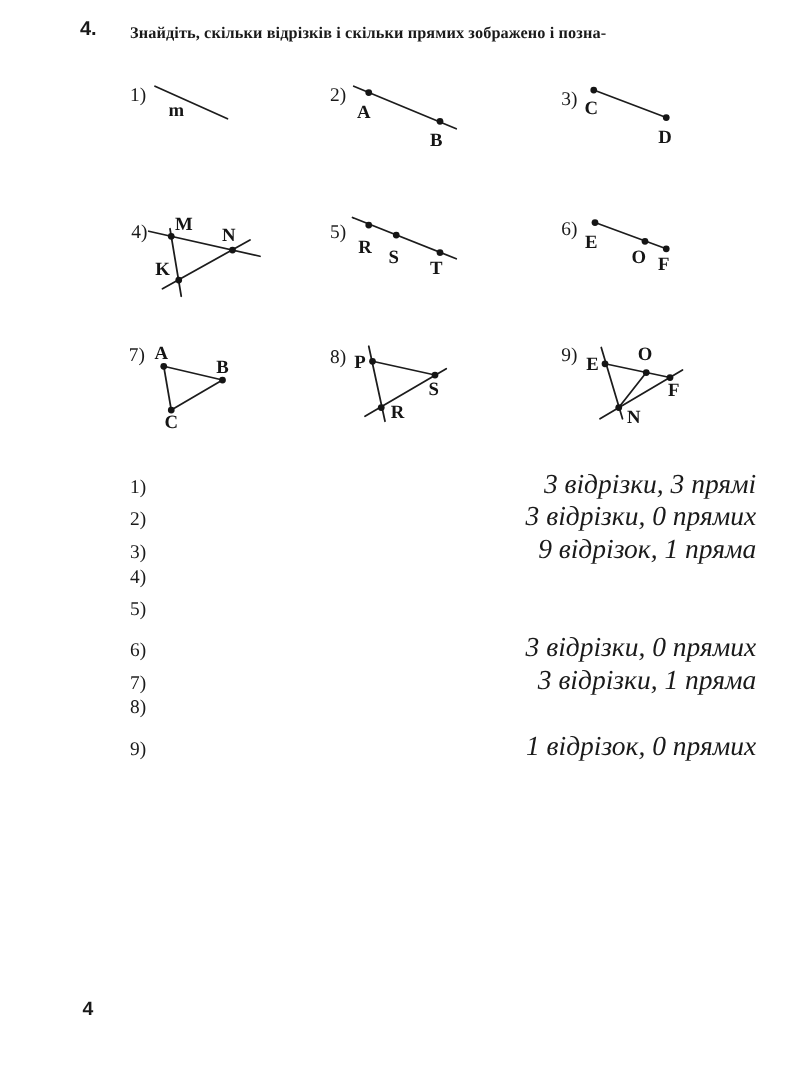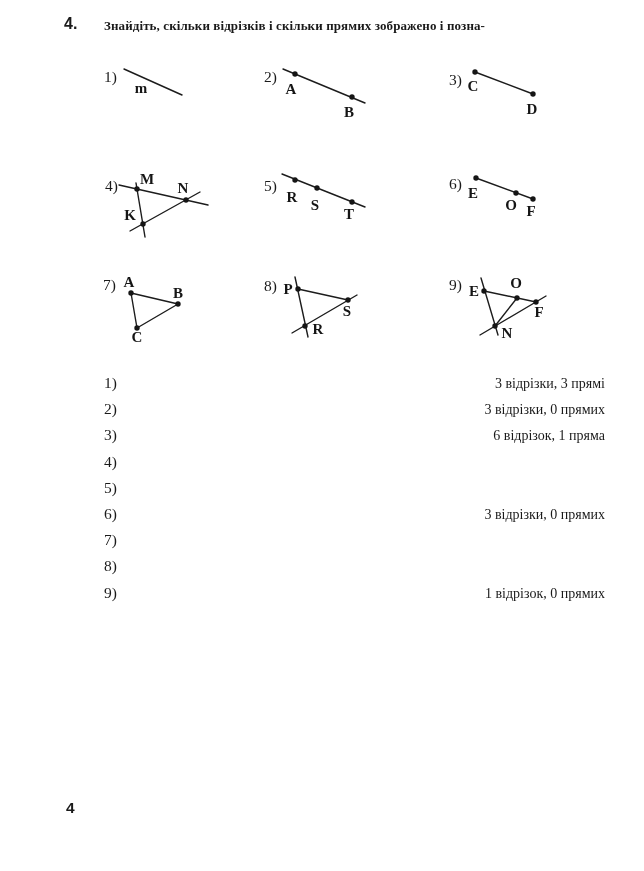--- a/index.html
+++ b/index.html
@@ -18,21 +18,21 @@
   .figs { position:absolute; left:0; top:0; }
   .fig-num { position:absolute; font-size:15.5px; }
   .fig-svg { position:absolute; overflow:visible; }
   .fig-svg line { stroke:#1c1c1c; stroke-width:1.4; stroke-linecap:round; }
   .fig-svg circle { fill:#151515; }
   .fig-svg text { font-family:"Liberation Serif", serif; fill:#151515; text-anchor:middle; }
   .fig-svg text.pt { font-weight:bold; font-size:15px; }
   .answers { position:absolute; left:104px; top:374px; width:501px; }
   .answer-row { display:flex; justify-content:space-between; align-items:baseline; height:26.2px; }
   .answer-num { font-size:15.5px; }
-  .answer-text { font-size:14px; }
+  .answer-text { font-style:italic; font-size:22px; }
   .page-number {
     position:absolute; left:66px; top:799px;
     font-family:"Liberation Sans", sans-serif; font-weight:bold; font-size:15.5px;
   }
 </style>
 </head>
 <body>
 
 <div class="page">
 
@@ -141,34 +141,35 @@
     <div class="answer-row">
       <span class="answer-num">1)</span>
       <span class="answer-text">3 відрізки, 3 прямі</span>
     </div>
     <div class="answer-row">
       <span class="answer-num">2)</span>
       <span class="answer-text">3 відрізки, 0 прямих</span>
     </div>
     <div class="answer-row">
       <span class="answer-num">3)</span>
-      <span class="answer-text">6 відрізок, 1 пряма</span>
+      <span class="answer-text">9 відрізок, 1 пряма</span>
     </div>
     <div class="answer-row">
       <span class="answer-num">4)</span>
     </div>
     <div class="answer-row">
       <span class="answer-num">5)</span>
     </div>
     <div class="answer-row">
       <span class="answer-num">6)</span>
       <span class="answer-text">3 відрізки, 0 прямих</span>
     </div>
     <div class="answer-row">
       <span class="answer-num">7)</span>
+      <span class="answer-text">3 відрізки, 1 пряма</span>
     </div>
     <div class="answer-row">
       <span class="answer-num">8)</span>
     </div>
     <div class="answer-row">
       <span class="answer-num">9)</span>
       <span class="answer-text">1 відрізок, 0 прямих</span>
     </div>
   </div>
 

